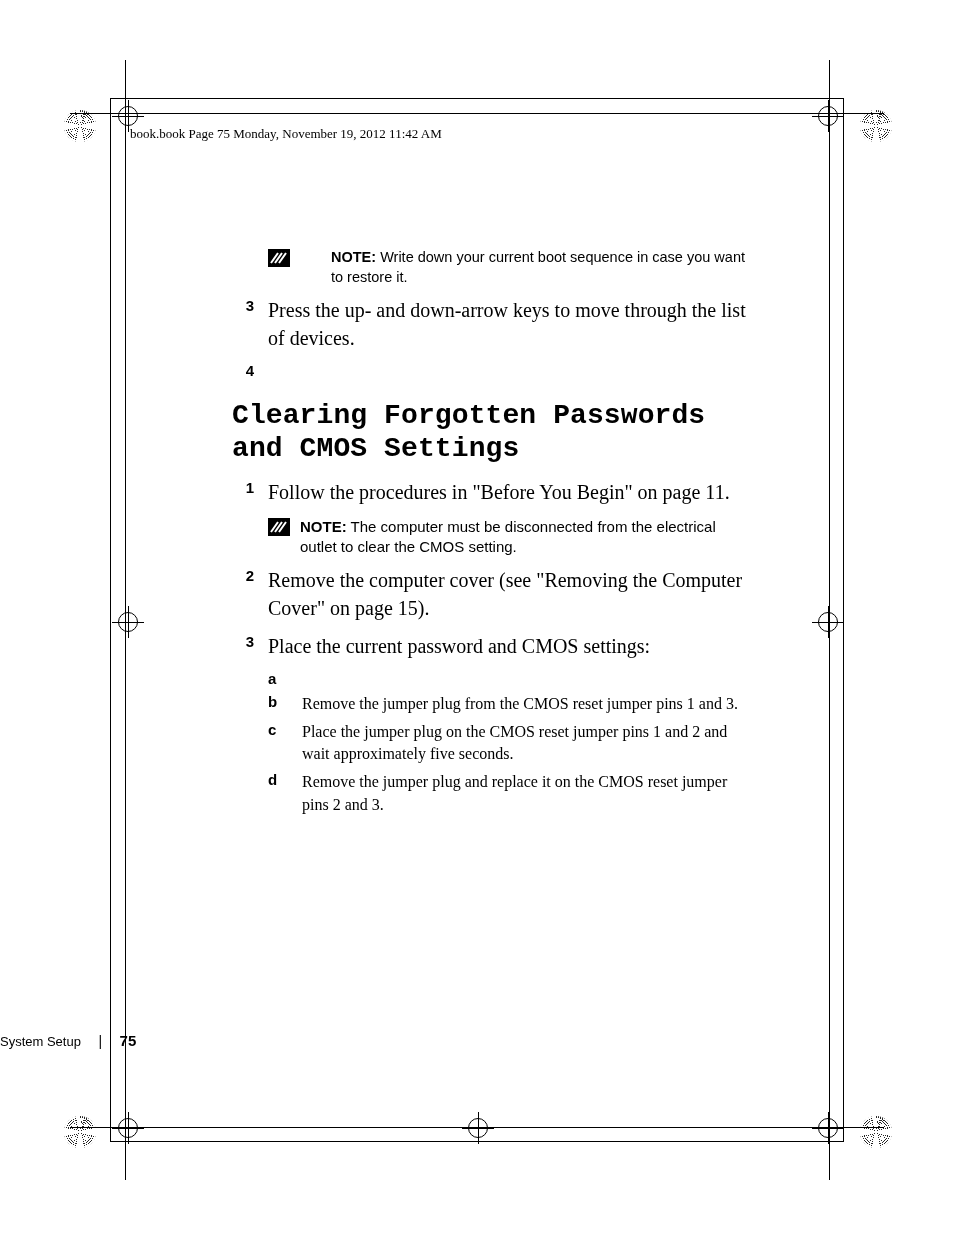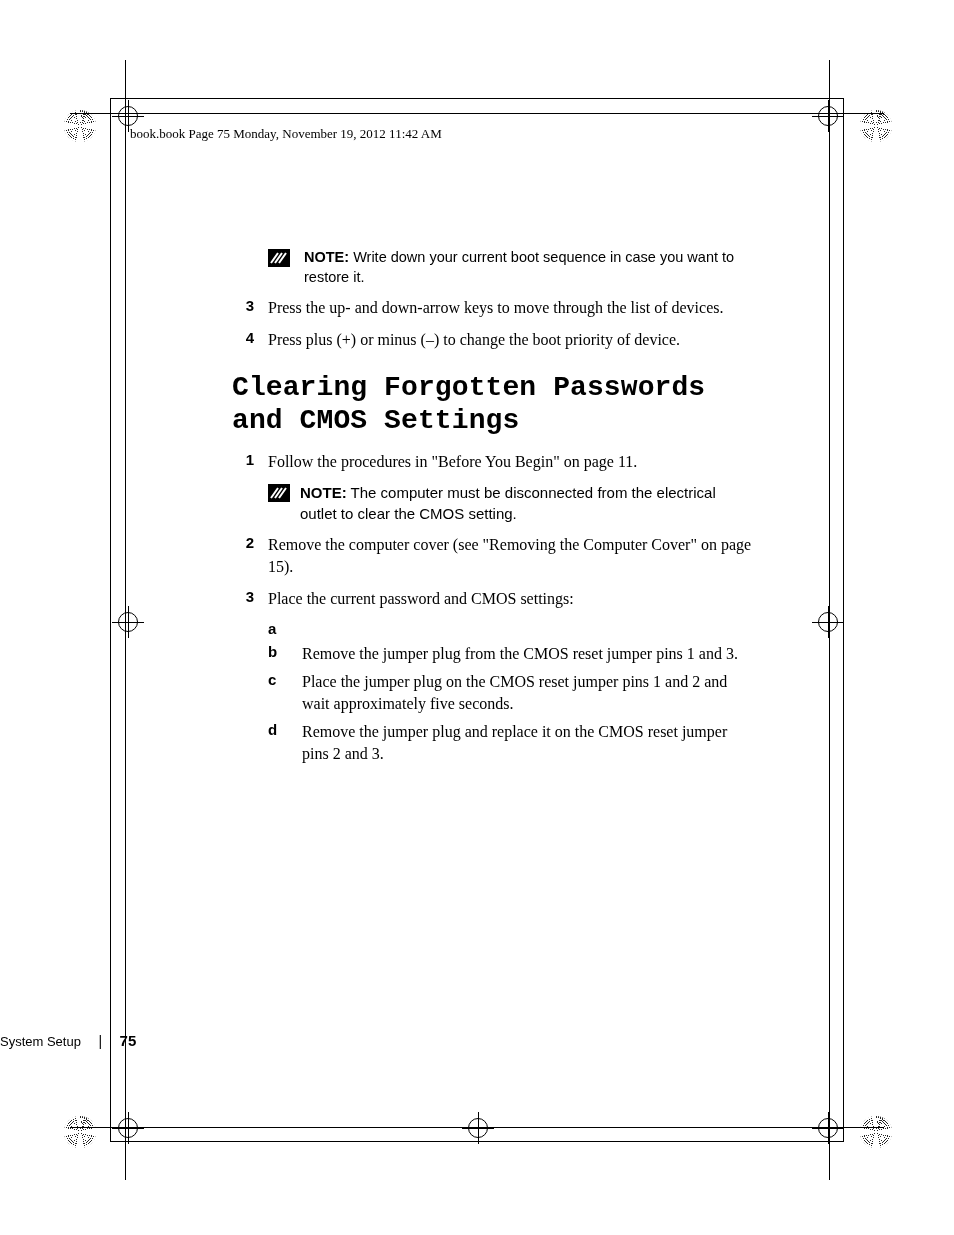--- a/index.html
+++ b/index.html
@@ -30,29 +30,29 @@
   .ch-bl { left: 112px; top: 1112px;} .ch-br { left: 812px; top: 1112px;}
   .ch-ml { left: 112px; top: 606px; } .ch-mr { left: 812px; top: 606px; }
   .ch-mb { left: 462px; top: 1112px;}
   .ro-tl { left: 64px;  top: 110px; } .ro-tr { left: 860px; top: 110px; }
   .ro-bl { left: 64px;  top: 1116px;} .ro-br { left: 860px; top: 1116px;}
 
   .header-line { position:absolute; left:130px; top:126px; font-size:13px; font-family: Georgia, serif; }
 
   .content { position:absolute; left:232px; top:248px; width:520px; }
 
-  .note-row { display:flex; align-items:flex-start; margin-bottom:10px; }
+  .note-row { display:flex; align-items:flex-start; margin-bottom:10px;gap:27px; }
   .note-icon { width:22px; height:18px; margin-top:1px; margin-right:14px; flex:0 0 auto; }
   .note-icon svg { display:block; }
   .note-text { font-family: Arial, Helvetica, sans-serif; font-size:14.5px; line-height:1.35; }
   .note-text .label { font-weight:bold; }
 
   .num-row { display:flex; align-items:flex-start; margin-bottom:10px; }
   .num { width:36px; flex:0 0 36px; text-align:right; padding-right:14px; font-family: Arial, Helvetica, sans-serif; font-weight:bold; font-size:15px; }
-  .num-body { font-size:16px; line-height:1.38; }
+  .num-body { font-size:20px; line-height:1.38; }
 
   h2.section { font-family: Liberation Mono, monospace; font-weight:bold; font-size:28px; line-height:1.18; margin: 20px 0 14px 0; letter-spacing:0.1px; }
 
   .sub-note { display:flex; align-items:flex-start; margin: 6px 0 10px 36px; }
   .sub-note .note-icon { margin-right:10px; }
   .sub-note .note-text { font-size:15px; }
 
   .letter-row { display:flex; align-items:flex-start; margin: 6px 0 6px 36px; }
   .letter { width:34px; flex:0 0 34px; text-align:left; font-family: Arial, Helvetica, sans-serif; font-weight:bold; font-size:15px; }
   .letter-body { font-size:16px; line-height:1.38; }
@@ -117,21 +117,20 @@
       </span>
     </div>
 
     <div class="num-row">
       <span class="num">3</span>
       <span class="num-body">Press the up- and down-arrow keys to move through the list of devices.</span>
     </div>
 
     <div class="num-row">
       <span class="num">4</span>
-      <span class="num-body">Press plus (+) or minus (–) to change the boot priority of device.</span>
     </div>
 
     <h2 class="section">Clearing Forgotten Passwords and CMOS Settings</h2>
 
     <div class="num-row">
       <span class="num">1</span>
       <span class="num-body">Follow the procedures in "Before You Begin" on page 11.</span>
     </div>
 
     <div class="sub-note">

